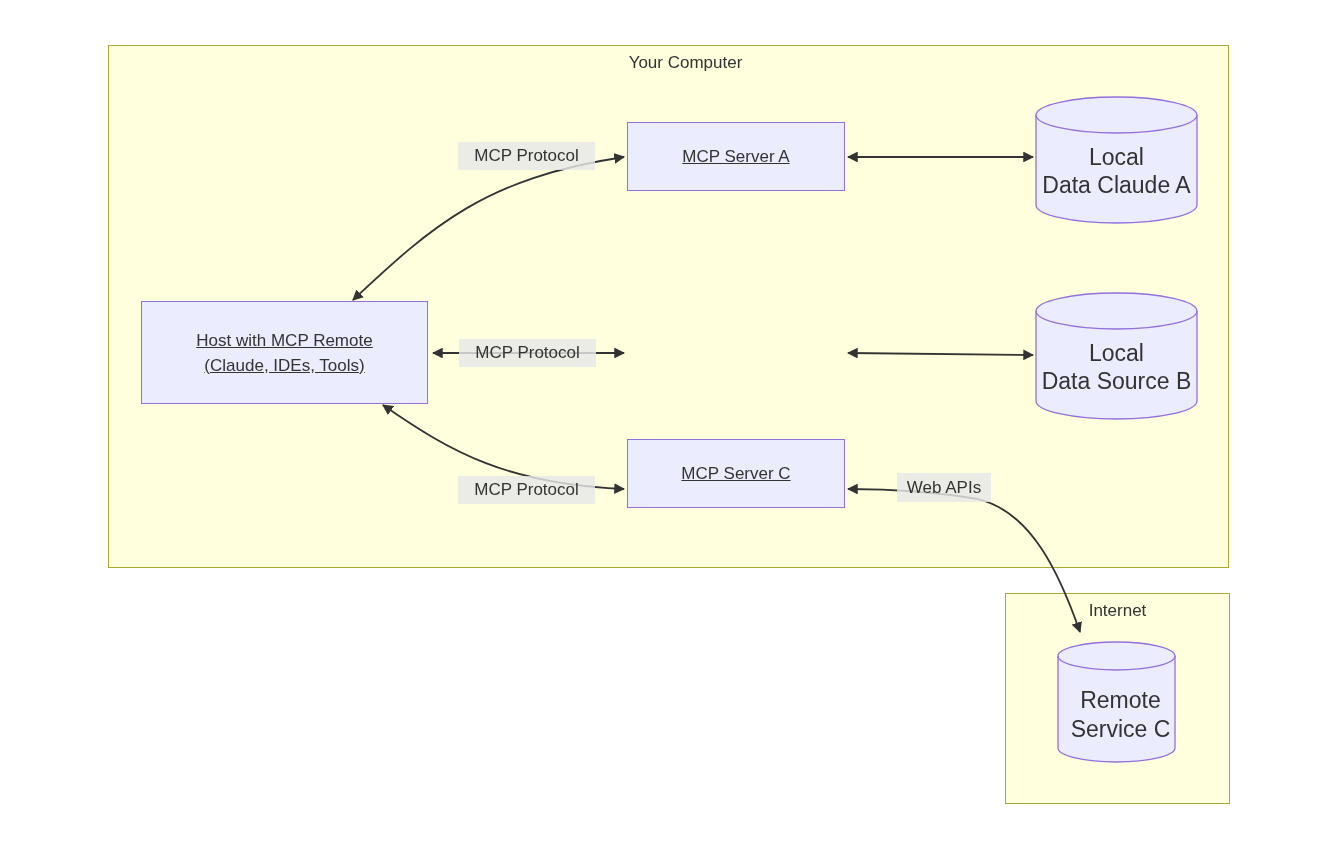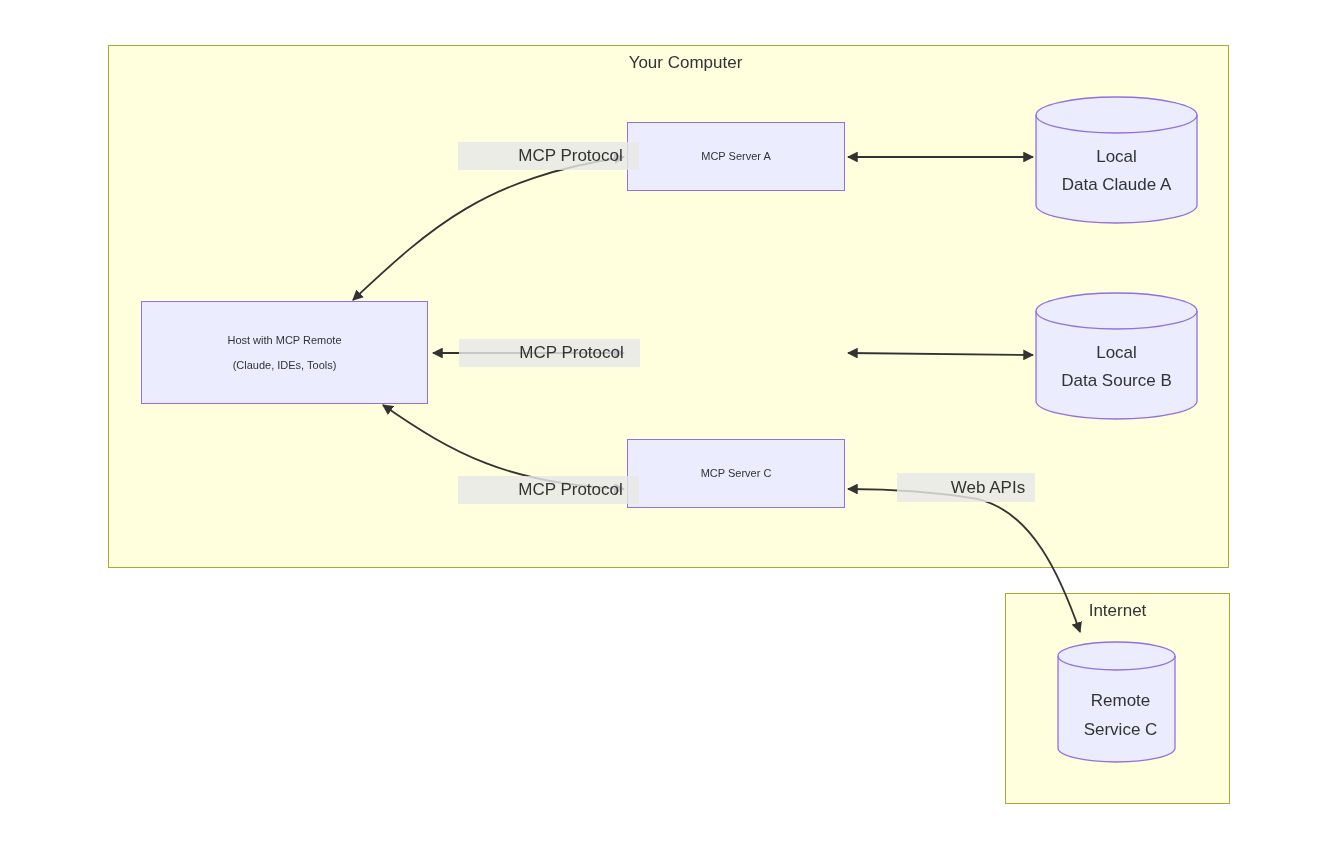--- a/index.html
+++ b/index.html
@@ -35,43 +35,43 @@
   .node {
     position: absolute;
     background: #ECECFF;
     border: 1px solid #9370DB;
     box-sizing: border-box;
     z-index: 3;
     display: flex;
     flex-direction: column;
     align-items: center;
     justify-content: center;
-    font-size: 11px;
+    font-size: 17px;
     line-height: 25px;
     text-align: center;
+    text-decoration: underline;
   }
   .cyl-label {
     position: absolute;
     z-index: 4;
     text-align: center;
-    font-size: 17px;
+    font-size: 23px;
     line-height: 28px;
     color: #333333;
   }
   .edge-label {
     position: absolute;
     z-index: 4;
     display: flex;
     align-items: center;
     justify-content: center;
     background: rgba(232,232,232,0.82);
     font-size: 17px;
     color: #333333;
     white-space: nowrap;
-    padding-left: 44px;
   }
 </style>
 </head>
 <body>
 
 <div class="canvas">
 
   <div class="cluster" style="left:108px; top:45px; width:1121px; height:523px;"></div>
   <div class="cluster-title" style="left:125px; top:53px; width:1121px;">Your Computer</div>
 

